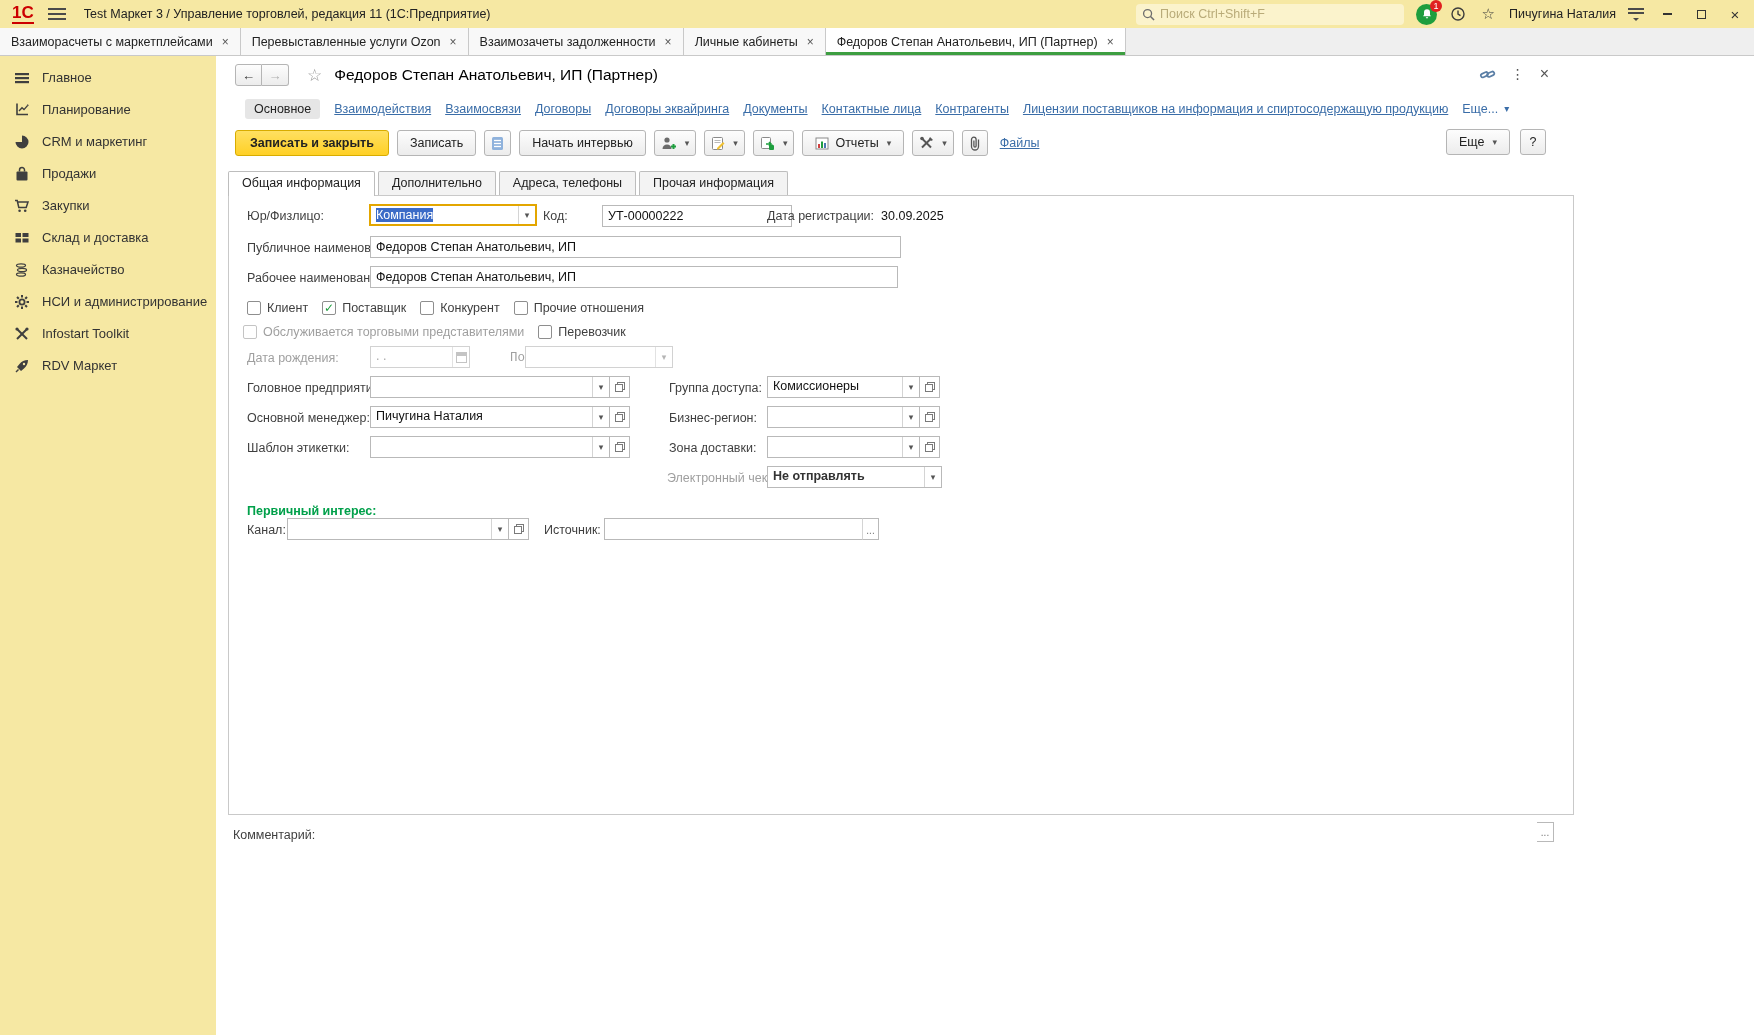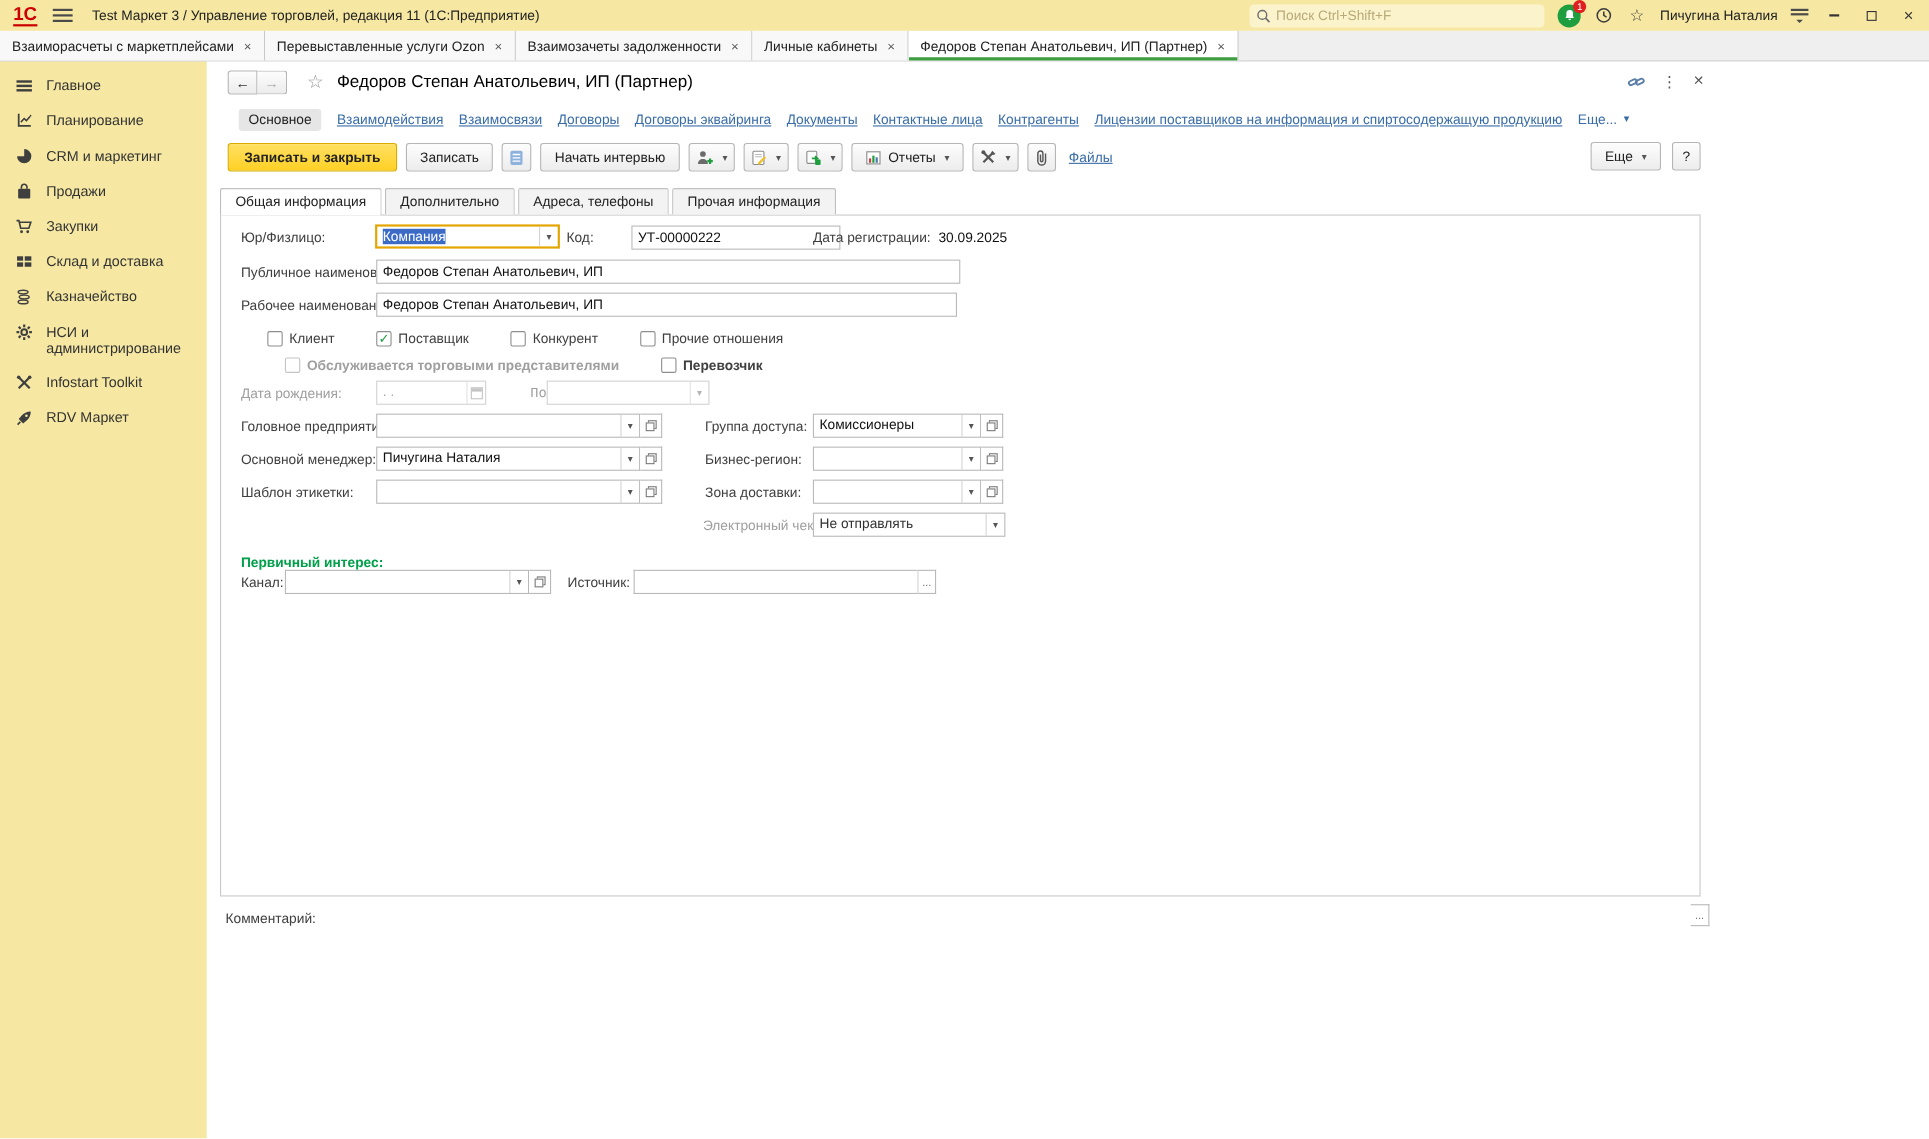--- a/index.html
+++ b/index.html
@@ -29,21 +29,21 @@
   .close-glyph { font-size:15px; line-height:1; color:#333; }
 
   
   .tabbar { height:28px; background:#efefef; border-bottom:1px solid #c9c9c9; display:flex; }
   .wtab { display:flex; align-items:center; gap:9px; padding:0 11px; border-right:1px solid #c9c9c9; background:#f8f8f8; font-size:12.5px; color:#222; cursor:pointer; }
   .wtab .x { color:#555; font-size:12px; cursor:pointer; }
   .wtab.active { background:#fff; box-shadow:inset 0 -3px 0 #3d9e41; }
 
   
   .shell { display:flex; height:979px; }
-  .sidebar { width:188px; background:#f6e8a3; padding-top:6px; flex:none; }
+  .sidebar { width:216px; background:#f6e8a3; padding-top:6px; flex:none; }
   .snav-item { display:flex; gap:12px; padding:8px 8px 8px 14px; align-items:flex-start; font-size:13px; color:#333; cursor:pointer; line-height:15px; }
   .snav-item svg { flex:none; margin-top:0px; }
   .main { flex:1; background:#fff; position:relative; }
 
   
   .mhead { height:38px; display:flex; align-items:center; padding-left:19px; gap:8px; position:relative; }
   .navbtns { display:flex; }
   .navbtn { width:27px; height:22px; border:1px solid #b5b5b5; background:linear-gradient(#fdfdfd,#ececec); display:flex; align-items:center; justify-content:center; font-size:13px; color:#333; cursor:pointer; }
   .navbtn.first { border-radius:3px 0 0 3px; }
   .navbtn.last { border-radius:0 3px 3px 0; border-left:none; color:#b0b0b0; }
@@ -87,21 +87,21 @@
   .fld.dis .dd { color:#b5b5b5; border-left-color:#e2e2e2; }
   .fld.focus { border:2px solid #e3a600; }
   .sel { background:#3b6bc7; color:#fff; }
   .sq { width:20px; height:22px; border:1px solid #b9b9b9; border-left:none; background:#fff; display:flex; align-items:center; justify-content:center; cursor:pointer; flex:none; }
   .icon-open { position:relative; width:10px; height:10px; }
   .icon-open::before { content:""; position:absolute; right:0; top:0; width:6px; height:6px; border:1px solid #7a7a7a; background:#fff; }
   .icon-open::after { content:""; position:absolute; left:0; bottom:0; width:6px; height:6px; border:1px solid #7a7a7a; background:#fff; }
   .icon-cal { width:11px; height:11px; border:1px solid #8a8a8a; position:relative; }
   .icon-cal::before { content:""; position:absolute; left:0; top:0; right:0; height:3px; background:#8a8a8a; }
   .cbrow { gap:14px; }
-  .cbwrap { display:flex; align-items:center; cursor:pointer;margin-left:24px; }
+  .cbwrap { display:flex; align-items:center; cursor:pointer; }
   .cb { width:14px; height:14px; border:1px solid #8e8e8e; border-radius:2px; background:#fff; display:inline-flex; align-items:center; justify-content:center; margin-right:6px; }
   .cb.dis { border-color:#c4c4c4; }
   .cb .chk { color:#1e9e3e; font-weight:bold; font-size:12px; line-height:1; }
   .inp { height:22px; border:1px solid #b9b9b9; font-size:12.5px; padding:0 5px; color:#111; font-family:inherit; outline:none; }
   .dotbtn { width:17px; border:1px solid #b9b9b9; border-left:1px solid #d4d4d4; background:#fff; display:flex; align-items:flex-end; justify-content:center; color:#777; font-size:10px; cursor:pointer; padding-bottom:3px; }
 
   
   .commentrow { position:relative; margin-top:7px; height:62px; }
   .commentrow .lbl { position:absolute; left:17px; top:6px; }
   .comment-ta { position:absolute; left:89px; top:0; width:1260px; height:58px; border:1px solid #b9b9b9; resize:none; font-family:inherit; font-size:12.5px; color:#111; padding:3px 6px; outline:none; }
@@ -465,21 +465,21 @@
         <span class="cbwrap">
             <span class="cb"></span>
             <span class="lbl">Конкурент</span>
           </span>
         <span class="cbwrap">
             <span class="cb"></span>
             <span class="lbl">Прочие отношения</span>
           </span>
       </div>
 
-      <div class="fr cbrow" style="left:34px; top:124px;font-weight:bold;">
+      <div class="fr cbrow" style="left:14px; top:124px;">
         <span class="cbwrap">
             <span class="cb dis"></span>
             <span class="lbl dis">Обслуживается торговыми представителями</span>
           </span>
         <span class="cbwrap">
             <span class="cb"></span>
             <span class="lbl">Перевозчик</span>
           </span>
       </div>
 
@@ -577,21 +577,21 @@
         <span class="sq">
             <span class="icon-open"></span>
           </span>
       </div>
 
       <div class="fr" style="left:438px; top:270px;">
           <span class="lbl dis">Электронный чек:</span>
         </div>
       <div class="fr" style="left:538px; top:269px;">
         <div class="fld" style="width:175px;">
-          <span class="val" style="color:#333;">Не отправлять</span>
+          <span class="val" style="color:#333;font-weight:bold;">Не отправлять</span>
           <span class="dd">▾</span>
         </div>
       </div>
 
       <div class="fr" style="left:18px; top:303px;">
           <span class="lbl green">Первичный интерес:</span>
         </div>
 
       <div class="fr" style="left:18px; top:322px;">
           <span class="lbl">Канал:</span>

